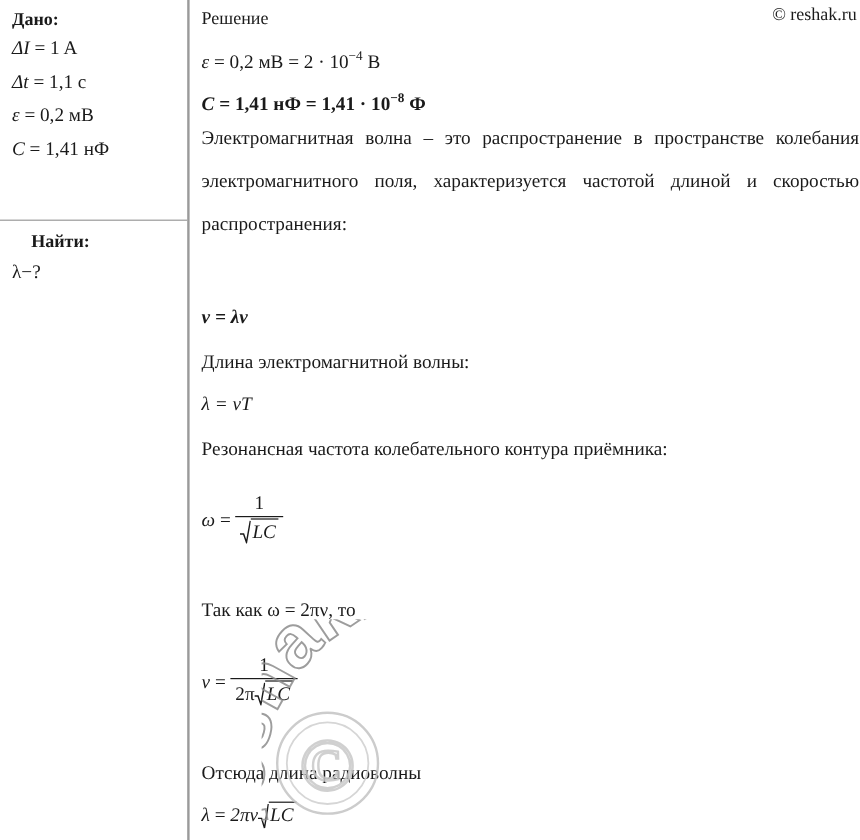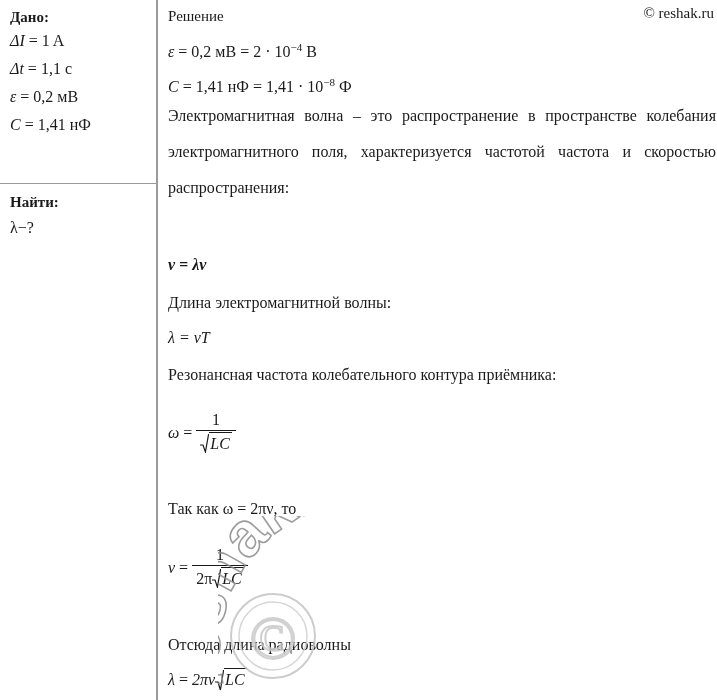--- a/index.html
+++ b/index.html
@@ -60,21 +60,21 @@
   .h-divider {
     position: absolute;
     left: 0;
     top: 183px;
     width: 156px;
     height: 1px;
     background: #9a9a9a;
   }
   .find-head {
     position: absolute;
-    left: 0;
+    left: 16px;
     top: 186px;
     font-size: 15px;
     font-weight: bold;
     padding: 5px 0 0 10px;
     line-height: 22px;
   }
   .find-line {
     position: absolute;
     left: 10px;
     top: 215px;
@@ -237,29 +237,29 @@
     <div class="copyright">© reshak.ru</div>
 
     <div class="eq" style="top:37px;">
       <i class="var">ε</i>
       = <span>0,2 мВ</span>
       = <span>2</span> ·
       10<span class="sup">−4</span>
       <span>В</span>
     </div>
 
-    <div class="eq" style="top:72px;">
+    <div class="eq" style="top:72px;font-weight:bold;">
       <i class="var">C</i>
       = <span>1,41 нФ</span>
       = <span>1,41</span> ·
       10<span class="sup">−8</span>
       <span>Ф</span>
     </div>
 
-    <div class="para" style="top:98px;">Электромагнитная волна – это распространение в пространстве колебания электромагнитного поля, характеризуется частотой частота и скоростью распространения:</div>
+    <div class="para" style="top:98px;">Электромагнитная волна – это распространение в пространстве колебания электромагнитного поля, характеризуется частотой длиной и скоростью распространения:</div>
 
     <div class="eq" style="top:255px;font-weight:bold;">
       <i class="var">v = λν</i>
     </div>
 
     <div class="txt" style="top:292px;">Длина электромагнитной волны:</div>
 
     <div class="eq" style="top:328px;">
       <i class="var">λ = vT</i>
     </div>

